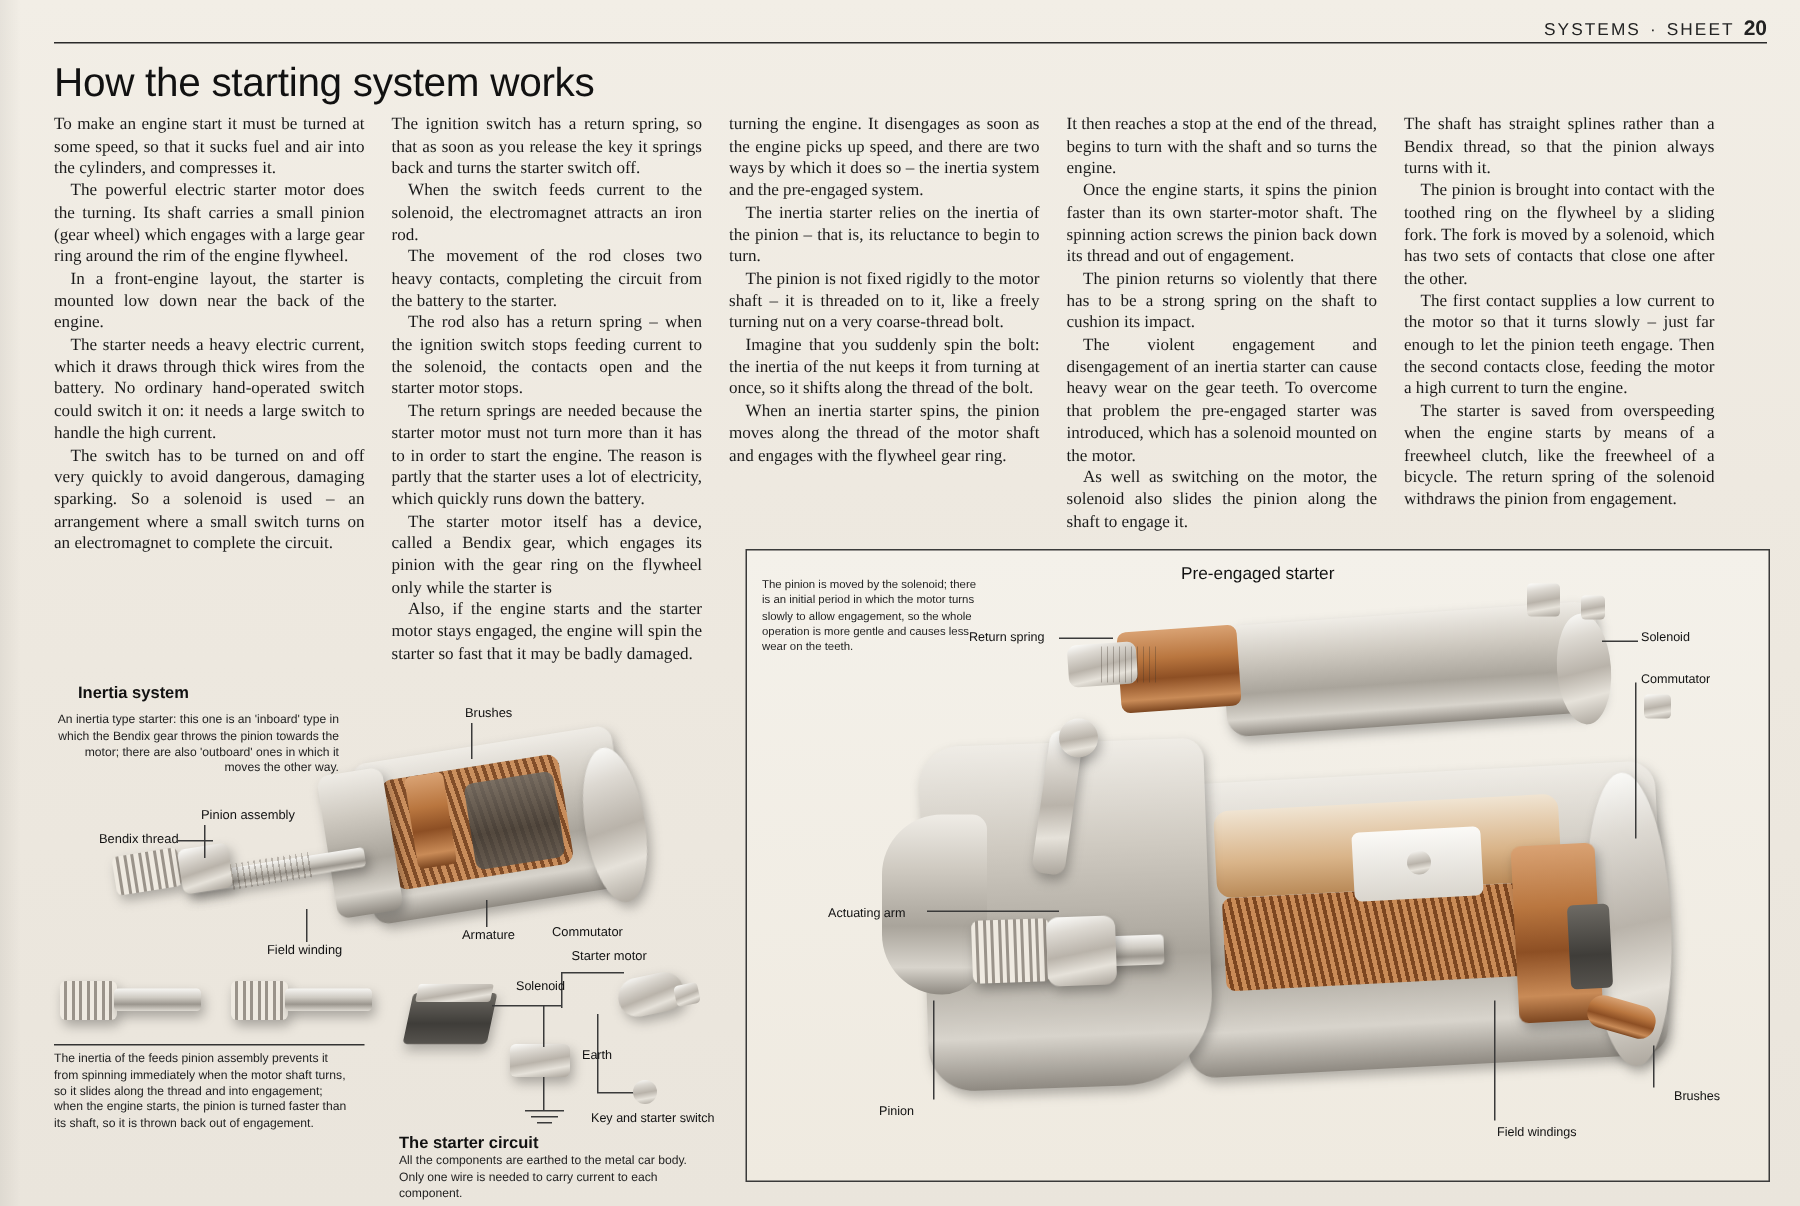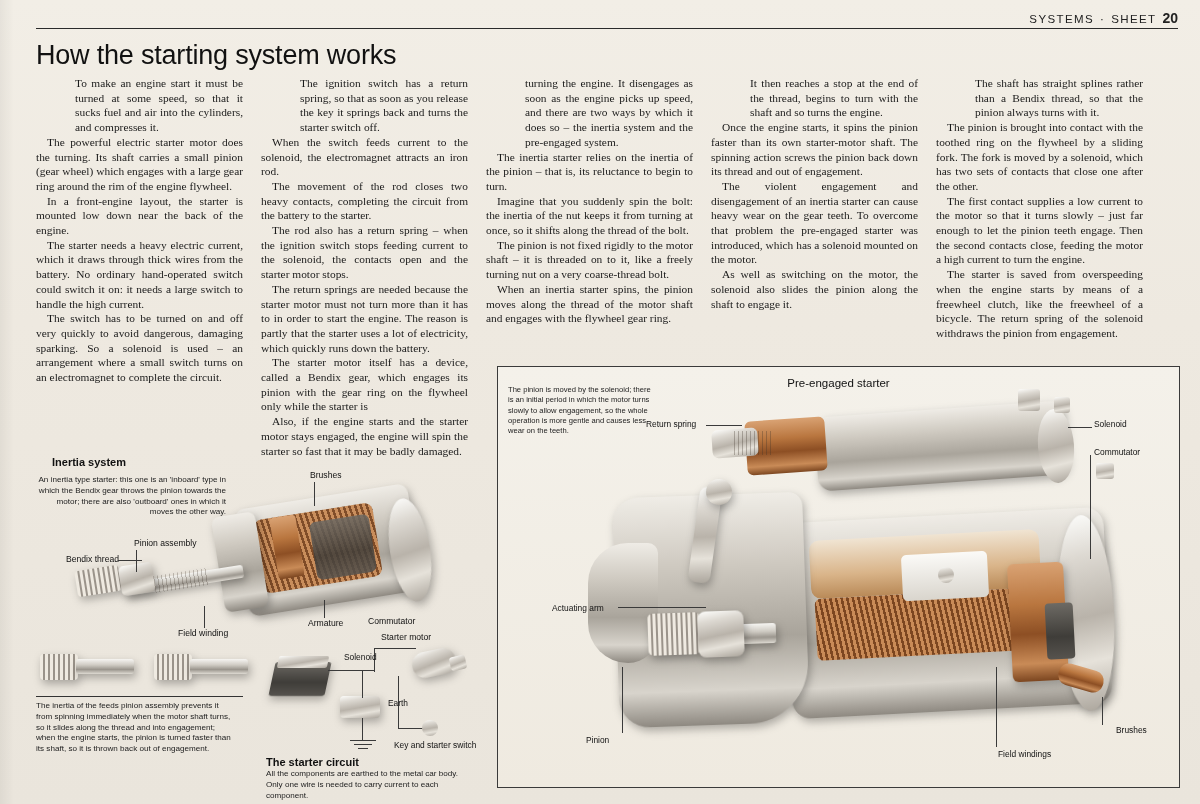--- a/index.html
+++ b/index.html
@@ -42,21 +42,21 @@
     display:flex;gap:18px;
   }
   .col{
     width:207px;
     font-size:11.4px;
     line-height:1.29;
     text-align:justify;
     hyphens:auto;
   }
   .col p{margin:0;text-indent:11px;}
-  .col p.first{text-indent:0;margin-left:39px;}
+  .col p.first{text-indent:0;}
 
   
   .inertia{
     position:absolute;left:36px;top:456px;width:452px;height:330px;
   }
   .sec-title{
     font-family:"Liberation Sans", sans-serif;
     font-size:11px;font-weight:bold;color:#111;
   }
   .sec-body{
@@ -156,28 +156,29 @@
       <p>The movement of the rod closes two heavy contacts, completing the circuit from the battery to the starter.</p>
       <p>The rod also has a return spring – when the ignition switch stops feeding current to the solenoid, the contacts open and the starter motor stops.</p>
       <p>The return springs are needed because the starter motor must not turn more than it has to in order to start the engine. The reason is partly that the starter uses a lot of electricity, which quickly runs down the battery.</p>
       <p>The starter motor itself has a device, called a Bendix gear, which engages its pinion with the gear ring on the flywheel only while the starter is</p>
       <p>Also, if the engine starts and the starter motor stays engaged, the engine will spin the starter so fast that it may be badly damaged.</p>
     </div>
 
     <div class="col">
       <p class="first">turning the engine. It disengages as soon as the engine picks up speed, and there are two ways by which it does so – the inertia system and the pre-engaged system.</p>
       <p>The inertia starter relies on the inertia of the pinion – that is, its reluctance to begin to turn.</p>
+      <p>The pinion is not fixed rigidly to the motor shaft – it is threaded on to it, like a freely turning nut on a very coarse-thread bolt.</p>
       <p>Imagine that you suddenly spin the bolt: the inertia of the nut keeps it from turning at once, so it shifts along the thread of the bolt.</p>
-      <p>The pinion is not fixed rigidly to the motor shaft – it is threaded on to it, like a freely turning nut on a very coarse-thread bolt.</p>
       <p>When an inertia starter spins, the pinion moves along the thread of the motor shaft and engages with the flywheel gear ring.</p>
     </div>
 
     <div class="col">
       <p class="first">It then reaches a stop at the end of the thread, begins to turn with the shaft and so turns the engine.</p>
       <p>Once the engine starts, it spins the pinion faster than its own starter-motor shaft. The spinning action screws the pinion back down its thread and out of engagement.</p>
+      <p>The pinion returns so violently that there has to be a strong spring on the shaft to cushion its impact.</p>
       <p>The violent engagement and disengagement of an inertia starter can cause heavy wear on the gear teeth. To overcome that problem the pre-engaged starter was introduced, which has a solenoid mounted on the motor.</p>
       <p>As well as switching on the motor, the solenoid also slides the pinion along the shaft to engage it.</p>
     </div>
 
     <div class="col">
       <p class="first">The shaft has straight splines rather than a Bendix thread, so that the pinion always turns with it.</p>
       <p>The pinion is brought into contact with the toothed ring on the flywheel by a sliding fork. The fork is moved by a solenoid, which has two sets of contacts that close one after the other.</p>
       <p>The first contact supplies a low current to the motor so that it turns slowly – just far enough to let the pinion teeth engage. Then the second contacts close, feeding the motor a high current to turn the engine.</p>
       <p>The starter is saved from overspeeding when the engine starts by means of a freewheel clutch, like the freewheel of a bicycle. The return spring of the solenoid withdraws the pinion from engagement.</p>
     </div>

